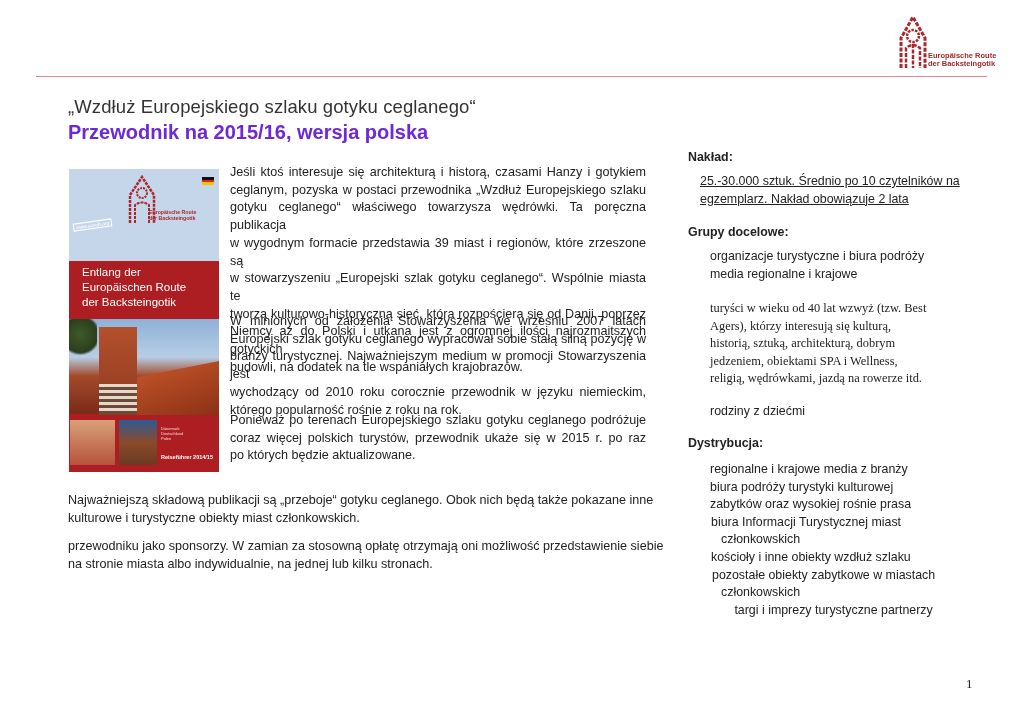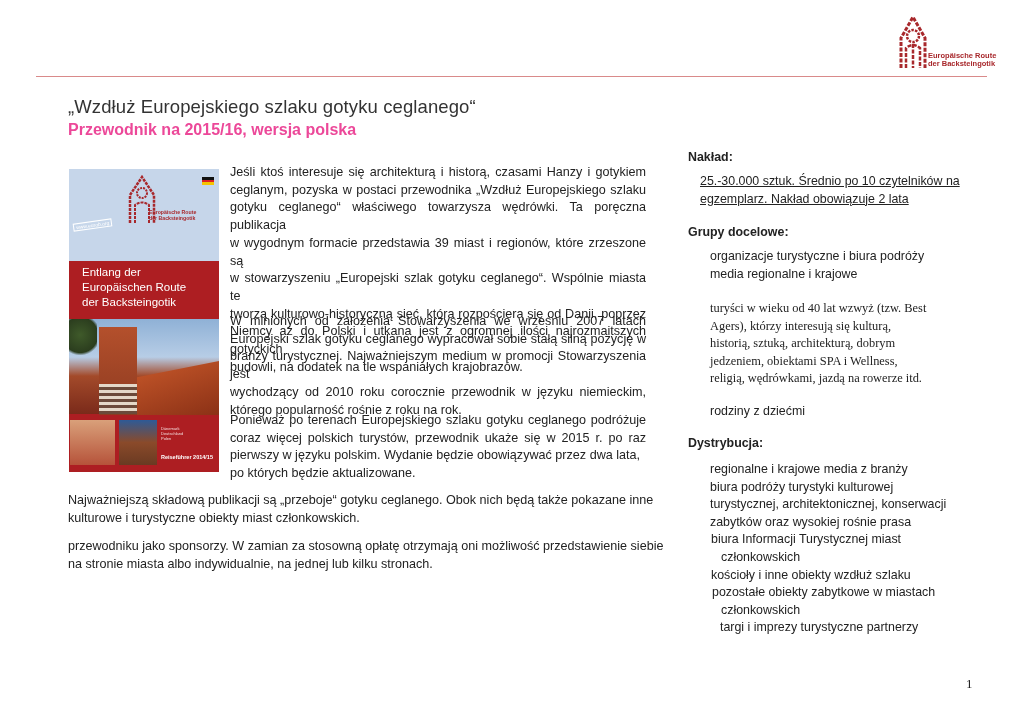--- a/index.html
+++ b/index.html
@@ -2,21 +2,21 @@
 <html><head>
 <meta charset="utf-8">
 <style>
   html, body { margin: 0; padding: 0; background: #ffffff; }
   body { width: 1024px; height: 724px; position: relative; overflow: hidden; font-family: "Liberation Sans", "DejaVu Sans", sans-serif; color: #222; }
   .abs { position: absolute; }
   .logo { left: 898px; top: 14px; width: 92px; height: 56px; }
   .logo-text { position: absolute; left: 30px; top: 38px; font-size: 7.5px; line-height: 8px; font-weight: bold; color: #a8282c; white-space: nowrap; }
   .header-rule { left: 36px; top: 76px; width: 951px; height: 0; border-top: 1.5px solid #d98a8a; }
   .title { left: 68px; top: 96px; font-size: 18.5px; font-weight: normal; color: #333; letter-spacing: 0.1px; white-space: nowrap; }
-  .subtitle { left: 68px; top: 121px; font-size: 16px; font-weight: bold; color: #ec4899; white-space: nowrap; }
+  .subtitle { left: 68px; top: 121px; font-size: 20px; font-weight: bold; color: #6d28d9; white-space: nowrap; }
   .cover { left: 69px; top: 169px; width: 150px; height: 303px; overflow: hidden; }
   .cover-top { position: absolute; left: 0; top: 0; width: 150px; height: 92px; background: #c6d6ea; }
   .cover-red { position: absolute; left: 0; top: 92px; width: 150px; height: 211px; background: #ad1e22; }
   .cover-title { position: absolute; left: 13px; top: 96px; color: #fff; font-size: 11.5px; line-height: 15px; white-space: nowrap; }
   .cover-photo { position: absolute; left: 0; top: 150px; width: 150px; height: 95px; background: linear-gradient(180deg, #8fb1d6 0%, #b7cde6 40%, #a34a2a 60%, #7a2a1a 100%); }
   .tower { position: absolute; left: 30px; top: 158px; width: 38px; height: 88px; background: linear-gradient(180deg, #b4502c, #8d3a20); }
   .tower-stripes { position: absolute; left: 30px; top: 215px; width: 38px; height: 30px; background: repeating-linear-gradient(180deg, #e4d8c8 0 3px, #6b4a3a 3px 6px); }
   .roof { position: absolute; left: 68px; top: 192px; width: 82px; height: 54px; background: linear-gradient(160deg, #c7582a, #8b3116); clip-path: polygon(0 30%, 100% 0, 100% 100%, 0 100%); }
   .tree { position: absolute; left: 0; top: 150px; width: 28px; height: 40px; background: radial-gradient(circle at 40% 40%, #3f5a2a, #2b3d1e 60%, transparent 70%); }
   .thumb1 { position: absolute; left: 1px; top: 251px; width: 45px; height: 45px; background: linear-gradient(180deg, #d9a07a, #b6533a); }
@@ -109,21 +109,20 @@
   <span class="jline">W minionych od założenia Stowarzyszenia we wrześniu 2007 latach</span>
   <span class="jline">Europejski szlak gotyku ceglanego wypracował sobie stałą silną pozycję w</span>
   <span class="jline">branży turystycznej. Najważniejszym medium w promocji Stowarzyszenia jest</span>
   <span class="jline">wychodzący od 2010 roku corocznie przewodnik w języku niemieckim,</span>
   <span class="line">którego popularność rośnie z roku na rok.</span>
 </div>
 
 <div class="abs p p3">
   <span class="jline">Ponieważ po terenach Europejskiego szlaku gotyku ceglanego podróżuje</span>
   <span class="jline">coraz więcej polskich turystów, przewodnik ukaże się w 2015 r. po raz</span>
-  <span class="line">pierwszy w języku polskim. Wydanie będzie obowiązywać przez dwa lata,</span>
   <span class="line">po których będzie aktualizowane.</span>
 </div>
 
 <div class="abs p p4">
   <span class="line">Najważniejszą składową publikacji są „przeboje“ gotyku ceglanego. Obok nich będą także pokazane inne</span>
   <span class="line">kulturowe i turystyczne obiekty miast członkowskich.</span>
 </div>
 
 <div class="abs p p5">
   <span class="line">przewodniku jako sponsorzy. W zamian za stosowną opłatę otrzymają oni możliwość przedstawienie siebie</span>
@@ -147,23 +146,22 @@
   <div>historią, sztuką, architekturą, dobrym</div>
   <div>jedzeniem, obiektami SPA i  Wellness,</div>
   <div>religią, wędrówkami, jazdą na rowerze itd.</div>
 </div>
 <div class="abs side-text" style="left:710px;top:403px;">rodziny z dziećmi</div>
 
 <div class="abs side-head" style="left:688px;top:436px;text-align:right;">Dystrybucja:</div>
 <div class="abs side-text" style="left:710px;top:461px;">
   <div>regionalne i krajowe media z branży</div>
   <div>biura podróży turystyki kulturowej</div>
-  <div>turystycznej, architektonicznej, konserwacji</div>
   <div>zabytków oraz wysokiej rośnie prasa</div>
   <div style="margin-left:1px;">biura Informacji Turystycznej miast</div>
   <div style="margin-left:11px;">członkowskich</div>
   <div style="margin-left:1px;">kościoły i inne obiekty wzdłuż szlaku</div>
   <div style="margin-left:2px;">pozostałe obiekty zabytkowe w miastach</div>
   <div style="margin-left:11px;">członkowskich</div>
-  <div style="margin-left:10px;">targi i imprezy turystyczne  partnerzy</div>
+  <div style="margin-left:22px;text-align:center;">targi i imprezy turystyczne  partnerzy</div>
 </div>
 
 <div class="abs page-num">1</div>
 
 </body></html>

